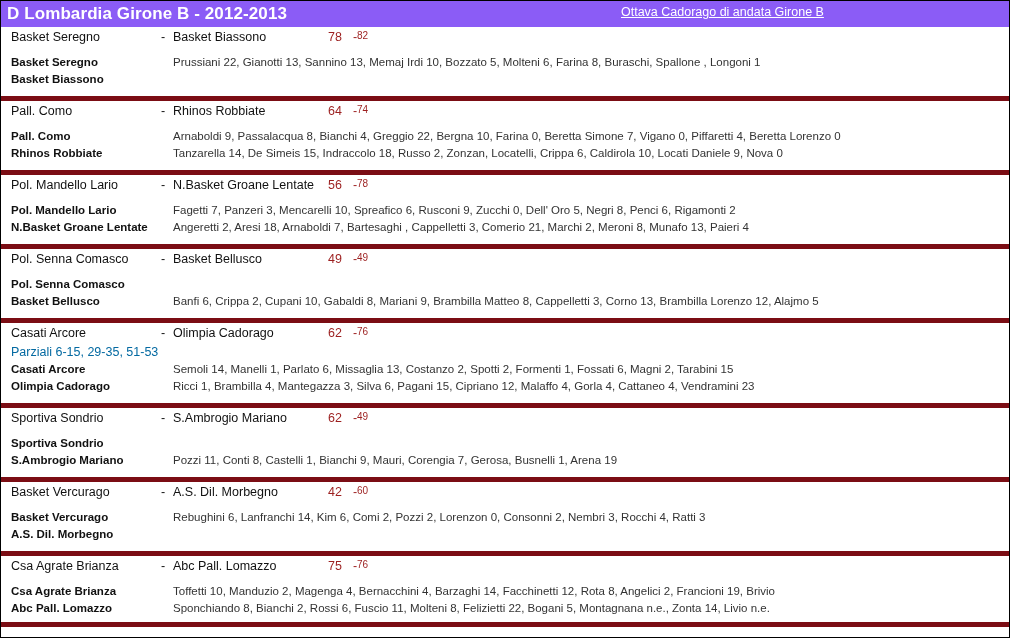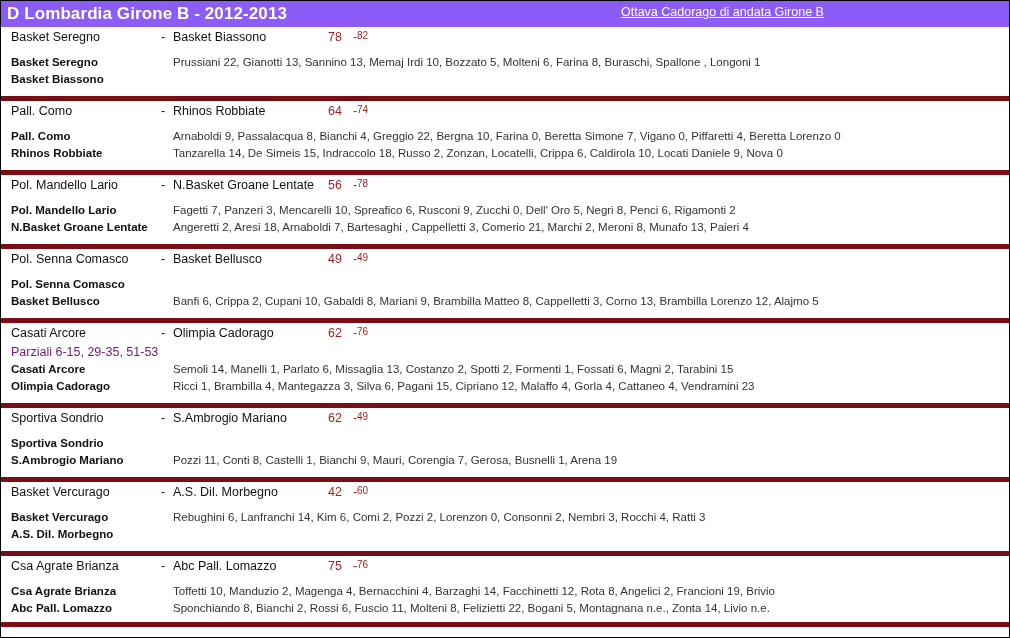--- a/index.html
+++ b/index.html
@@ -102,21 +102,21 @@
   .score-away {
     position: absolute;
     left: 356px;
     top: 3px;
     font-size: 10px;
     color: #9c1f1f;
   }
   .parziali {
     padding-left: 10px;
     font-size: 12.5px;
-    color: #701a75;
+    color: #0369a1;
     height: 18px;
     line-height: 16px;
   }
   .roster {
     position: relative;
     height: 17px;
   }
   .roster-team {
     position: absolute;
     left: 10px;

